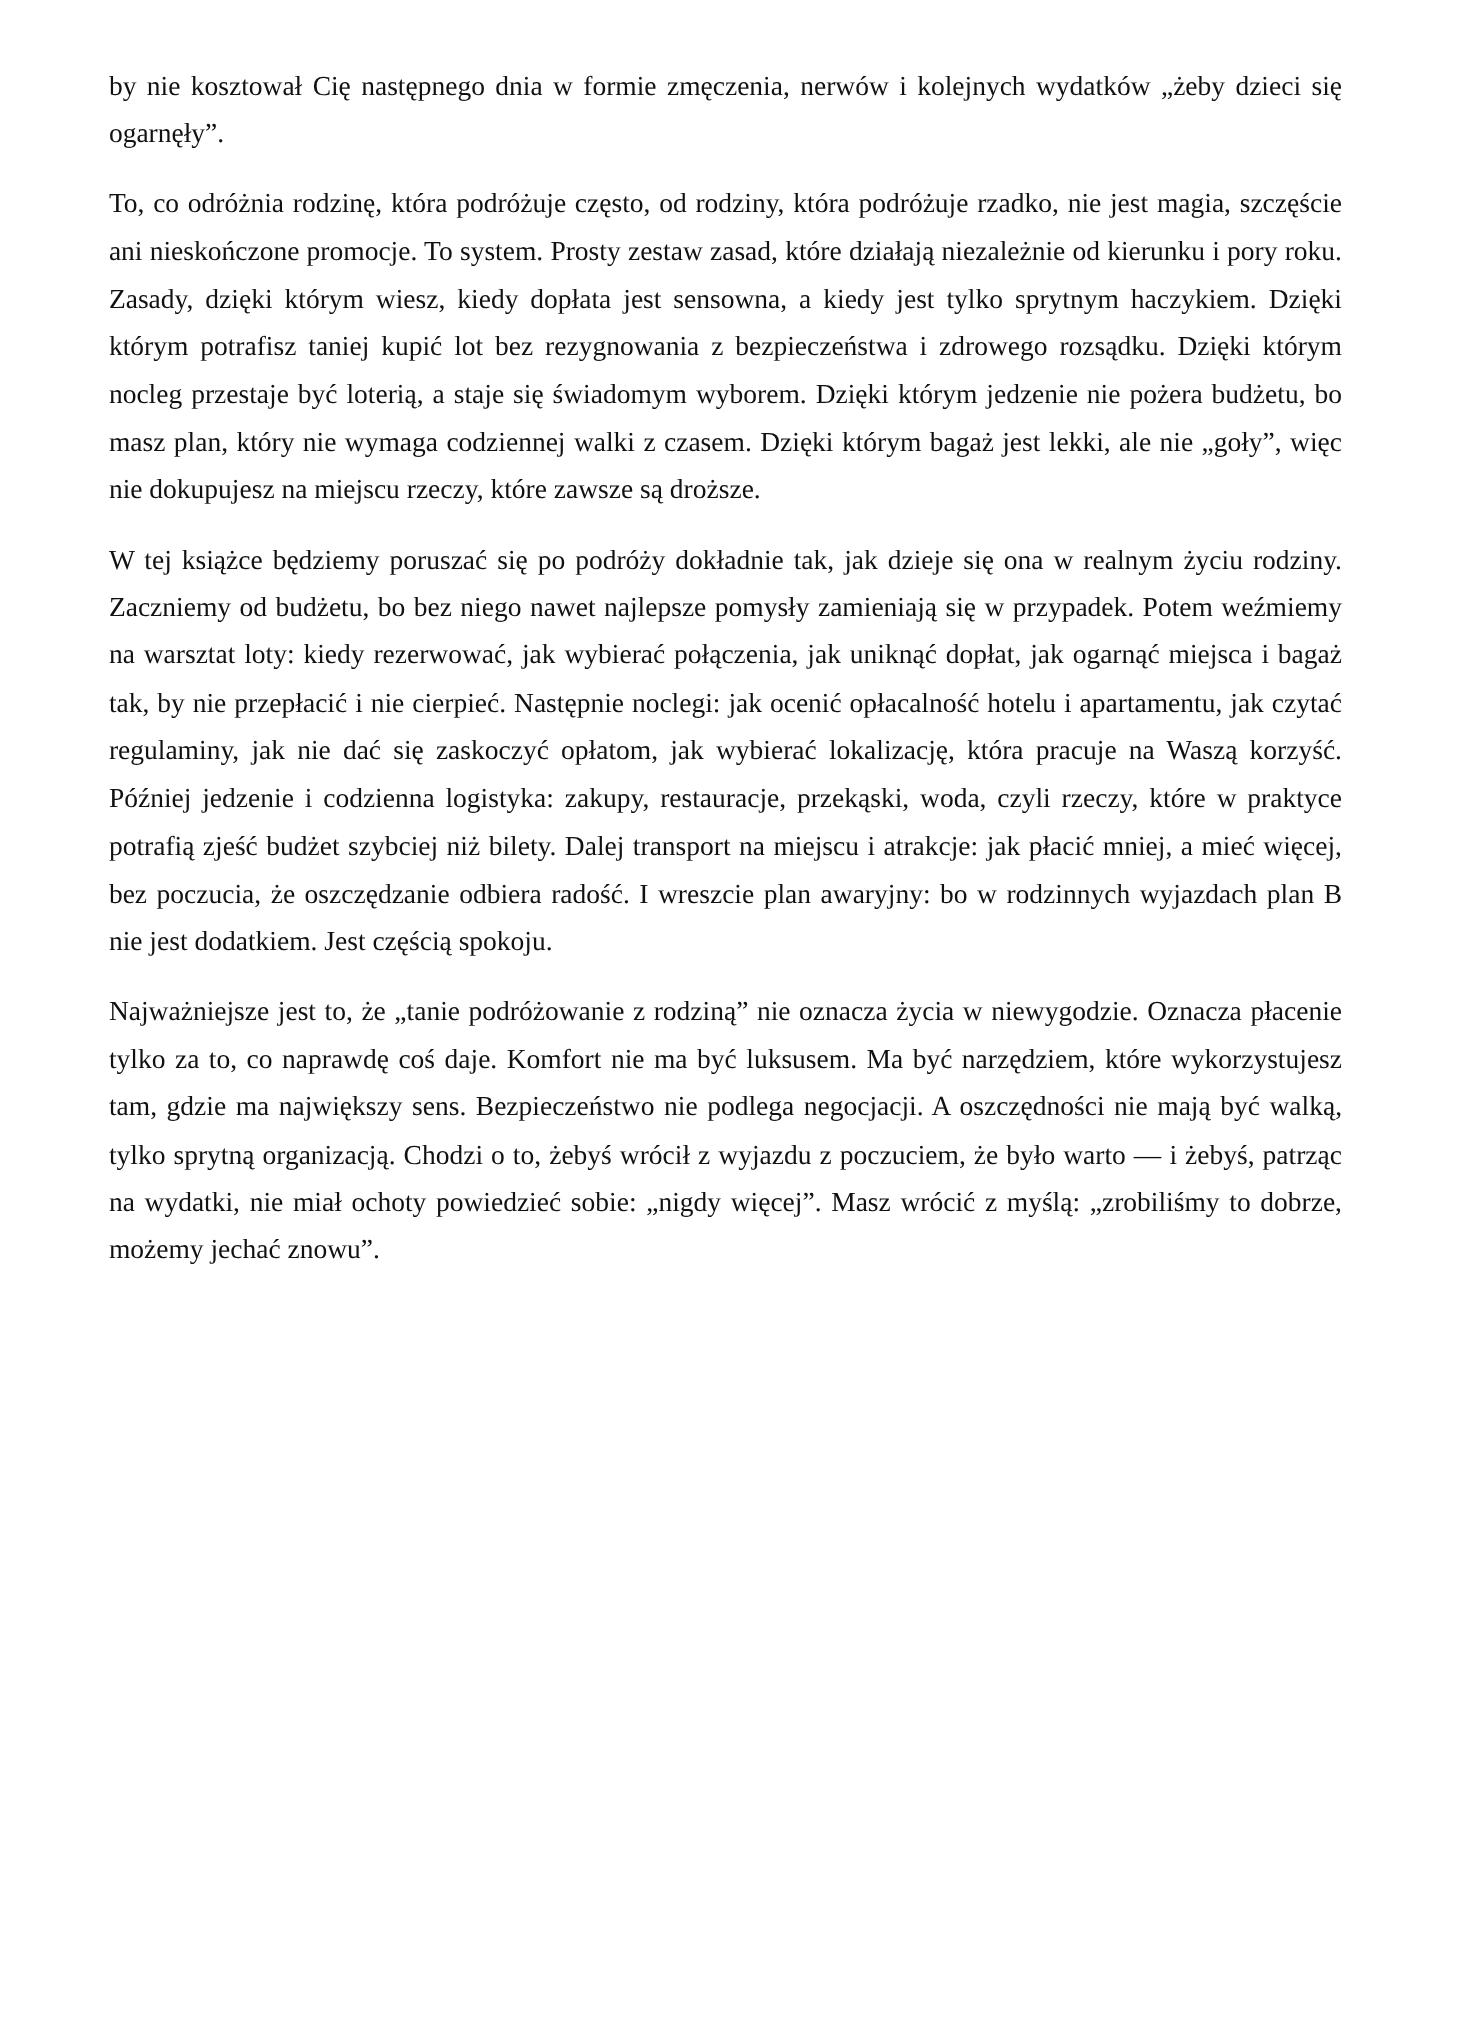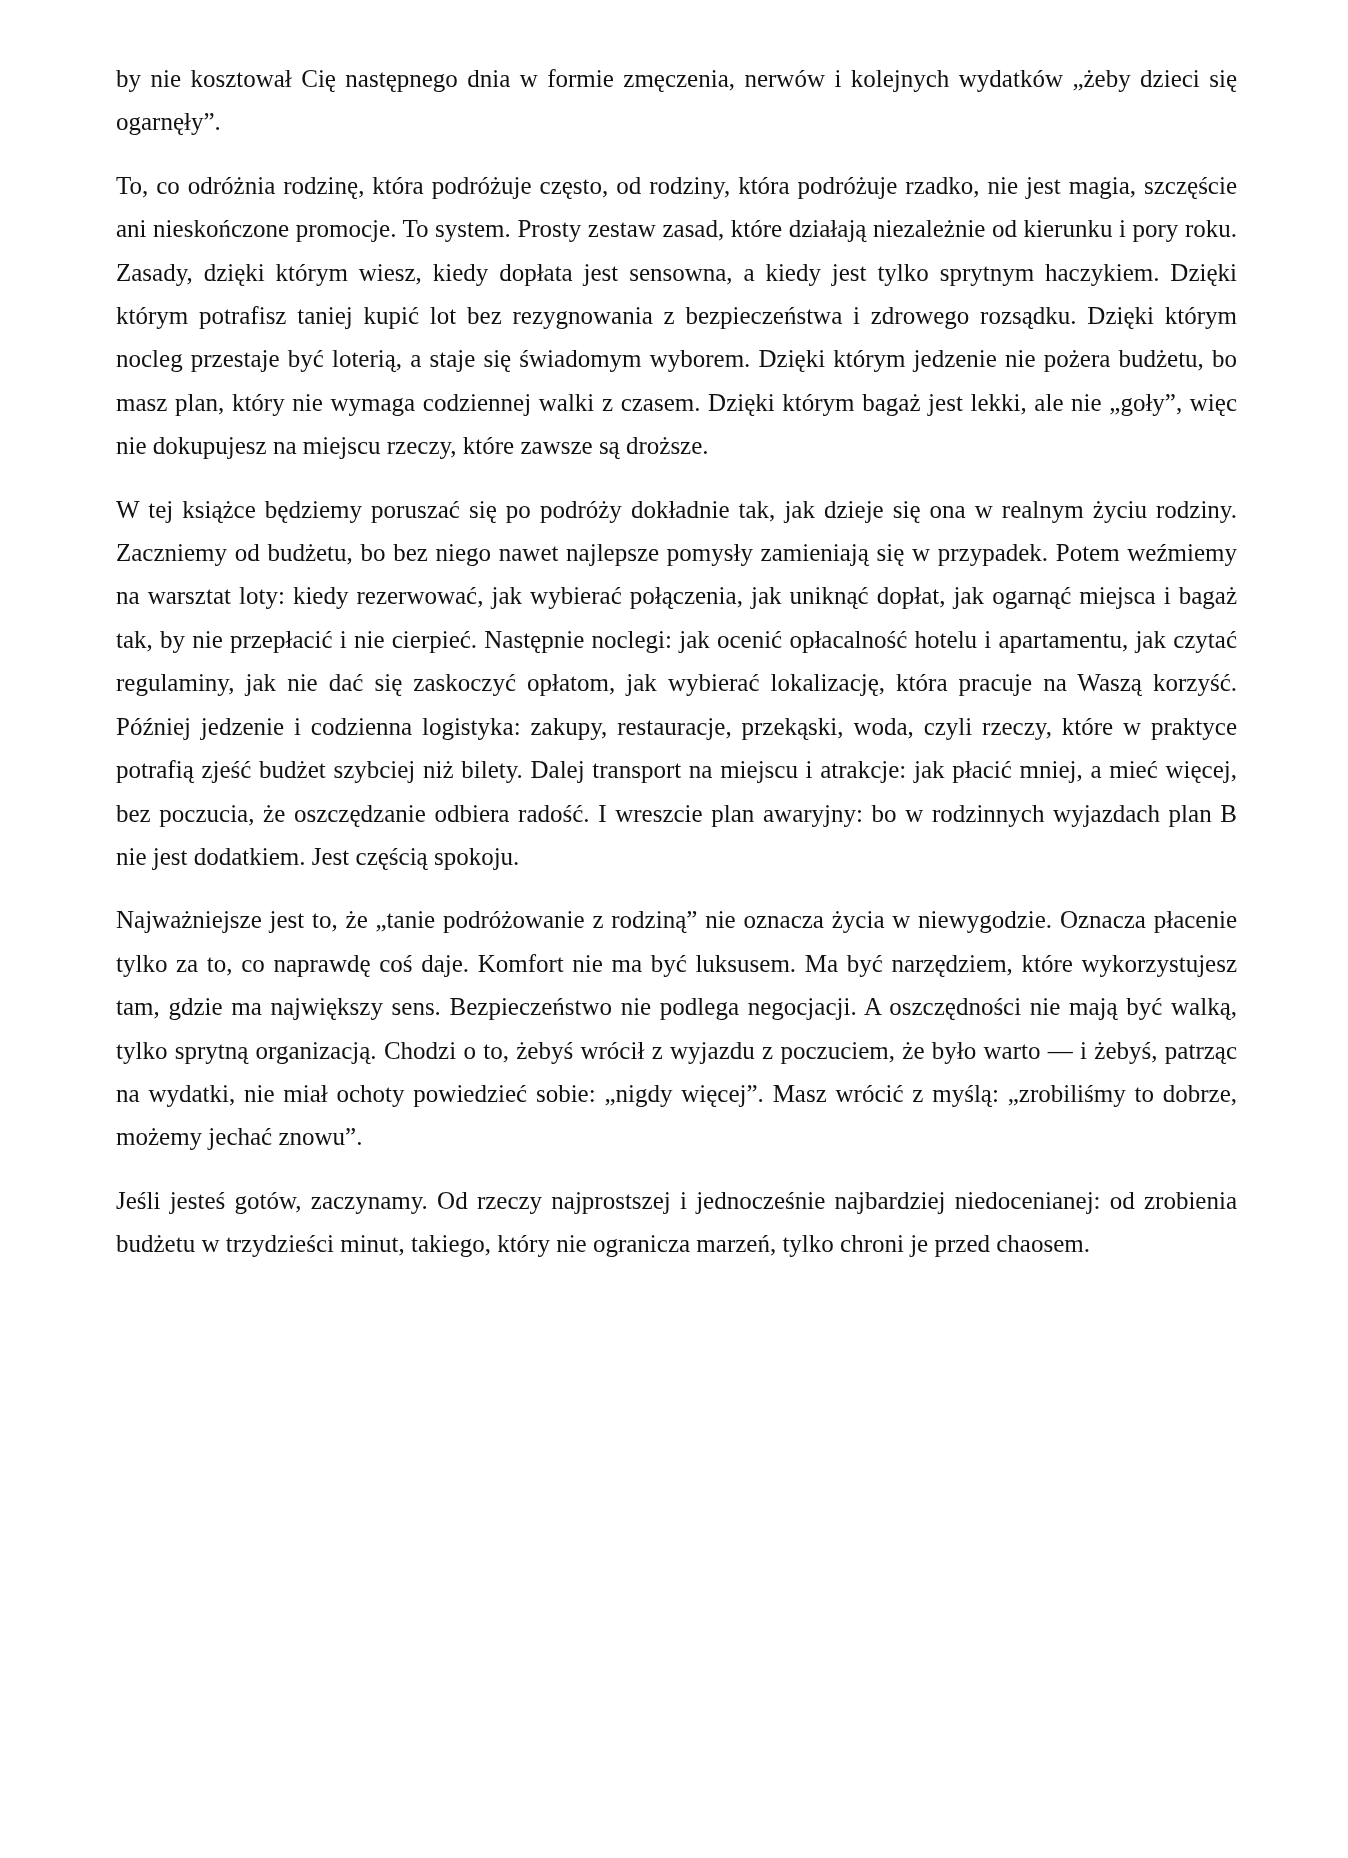--- a/index.html
+++ b/index.html
@@ -8,21 +8,21 @@
       background: #ffffff;
     }
     body {
       width: 1348px;
       height: 1858px;
       position: relative;
       overflow: hidden;
     }
     .page {
       position: absolute;
-      left: 116px;
+      left: 99px;
       top: 57px;
       width: 1121px;
       color: #111111;
       font-family: "Liberation Serif", "DejaVu Serif", serif;
       font-size: 25px;
       line-height: 43.4px;
     }
     .para {
       margin: 0 0 20px 0;
       text-align: justify;
@@ -31,14 +31,13 @@
     }
   </style>
 </head>
 <body>
 
 <div class="page">
   <p class="para">by nie kosztował Cię następnego dnia w formie zmęczenia, nerwów i kolejnych wydatków „żeby dzieci się ogarnęły”.</p>
   <p class="para">To, co odróżnia rodzinę, która podróżuje często, od rodziny, która podróżuje rzadko, nie jest magia, szczęście ani nieskończone promocje. To system. Prosty zestaw zasad, które działają niezależnie od kierunku i pory roku. Zasady, dzięki którym wiesz, kiedy dopłata jest sensowna, a kiedy jest tylko sprytnym haczykiem. Dzięki którym potrafisz taniej kupić lot bez rezygnowania z bezpieczeństwa i zdrowego rozsądku. Dzięki którym nocleg przestaje być loterią, a staje się świadomym wyborem. Dzięki którym jedzenie nie pożera budżetu, bo masz plan, który nie wymaga codziennej walki z czasem. Dzięki którym bagaż jest lekki, ale nie „goły”, więc nie dokupujesz na miejscu rzeczy, które zawsze są droższe.</p>
   <p class="para">W tej książce będziemy poruszać się po podróży dokładnie tak, jak dzieje się ona w realnym życiu rodziny. Zaczniemy od budżetu, bo bez niego nawet najlepsze pomysły zamieniają się w przypadek. Potem weźmiemy na warsztat loty: kiedy rezerwować, jak wybierać połączenia, jak uniknąć dopłat, jak ogarnąć miejsca i bagaż tak, by nie przepłacić i nie cierpieć. Następnie noclegi: jak ocenić opłacalność hotelu i apartamentu, jak czytać regulaminy, jak nie dać się zaskoczyć opłatom, jak wybierać lokalizację, która pracuje na Waszą korzyść. Później jedzenie i codzienna logistyka: zakupy, restauracje, przekąski, woda, czyli rzeczy, które w praktyce potrafią zjeść budżet szybciej niż bilety. Dalej transport na miejscu i atrakcje: jak płacić mniej, a mieć więcej, bez poczucia, że oszczędzanie odbiera radość. I wreszcie plan awaryjny: bo w rodzinnych wyjazdach plan B nie jest dodatkiem. Jest częścią spokoju.</p>
   <p class="para">Najważniejsze jest to, że „tanie podróżowanie z rodziną” nie oznacza życia w niewygodzie. Oznacza płacenie tylko za to, co naprawdę coś daje. Komfort nie ma być luksusem. Ma być narzędziem, które wykorzystujesz tam, gdzie ma największy sens. Bezpieczeństwo nie podlega negocjacji. A oszczędności nie mają być walką, tylko sprytną organizacją. Chodzi o to, żebyś wrócił z wyjazdu z poczuciem, że było warto — i żebyś, patrząc na wydatki, nie miał ochoty powiedzieć sobie: „nigdy więcej”. Masz wrócić z myślą: „zrobiliśmy to dobrze, możemy jechać znowu”.</p>
-  <p class="para">Jeśli jesteś gotów, zaczynamy. Od rzeczy najprostszej i jednocześnie najbardziej niedocenianej: od zrobienia budżetu w trzydzieści minut, takiego, który nie ogranicza marzeń, tylko chroni je przed chaosem.</p>
 </div>
 
 </body></html>

